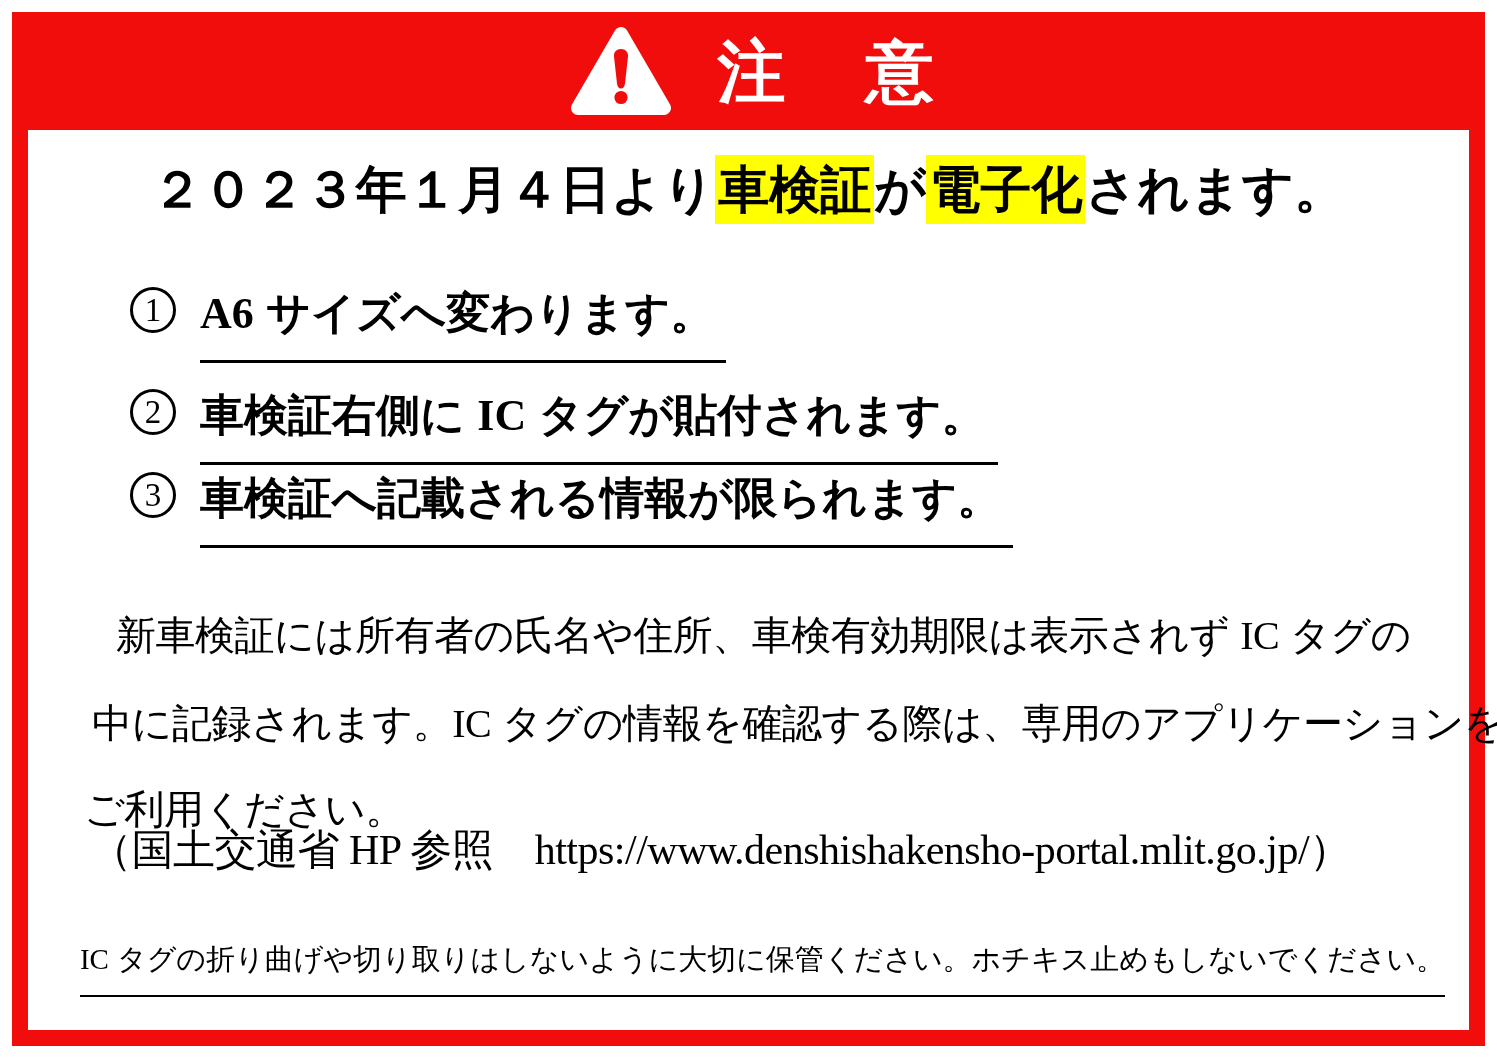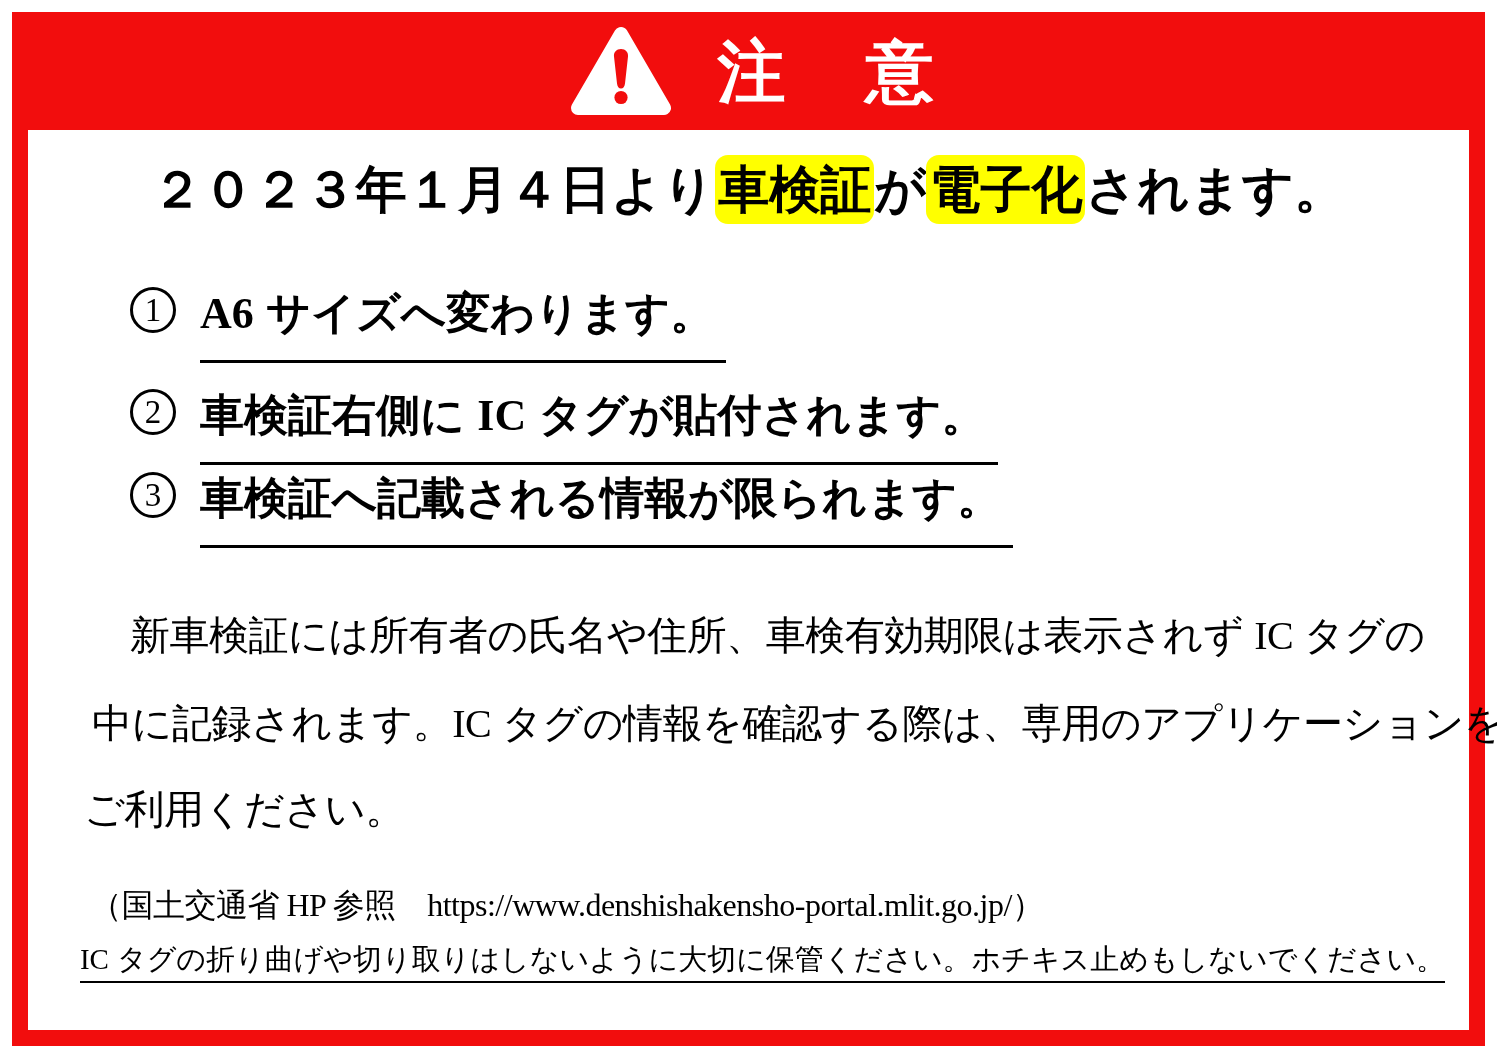--- a/index.html
+++ b/index.html
@@ -44,21 +44,20 @@
   .headline{
     position:absolute;top:26px;left:0;right:0;
     text-align:center;
     font-size:51px;font-weight:700;
     white-space:nowrap;
     letter-spacing:0;
   }
   .headline .hl{
     background:var(--hl);
     padding:6px 3px;
-    border-radius:13px;
   }
   .notice-item{
     position:absolute;left:102px;
     font-size:44px;font-weight:600;
     white-space:nowrap;
     display:flex;align-items:flex-start;
   }
   .item-1{top:154px;}
   .item-2{top:256px;}
   .item-3{top:339px;}
@@ -77,39 +76,39 @@
     border-bottom:3px solid var(--ink);
     padding-bottom:17px;
     padding-right:12px;
   }
   .body-line{
     position:absolute;
     font-size:40px;
     letter-spacing:-0.5px;
     white-space:nowrap;
   }
-  .body-1{top:478px;left:102px;}
+  .body-1{top:478px;left:88px;}
   .body-2{top:566px;left:64px;}
   .body-3{top:652px;left:56px;}
   .ref-line{
-    position:absolute;top:754px;left:62px;
+    position:absolute;top:692px;left:62px;
     font-family:"Liberation Serif","DejaVu Serif",serif;
-    font-size:32px;
+    font-size:42px;
     white-space:nowrap;
     letter-spacing:-0.5px;
   }
   .footer-note{
     position:absolute;top:810px;left:0;right:0;
     text-align:center;
     font-size:29px;
     white-space:nowrap;
   }
   .footer-note .u2{
     border-bottom:2px solid var(--ink);
-    padding-bottom:6px;
+    padding-bottom:20px;
     margin-left:28px;
   }
   .latin{font-family:"Liberation Serif","DejaVu Serif",serif;}
 </style>
 </head>
 <body>
 
 <div class="frame">
 
   <div class="header-band">

